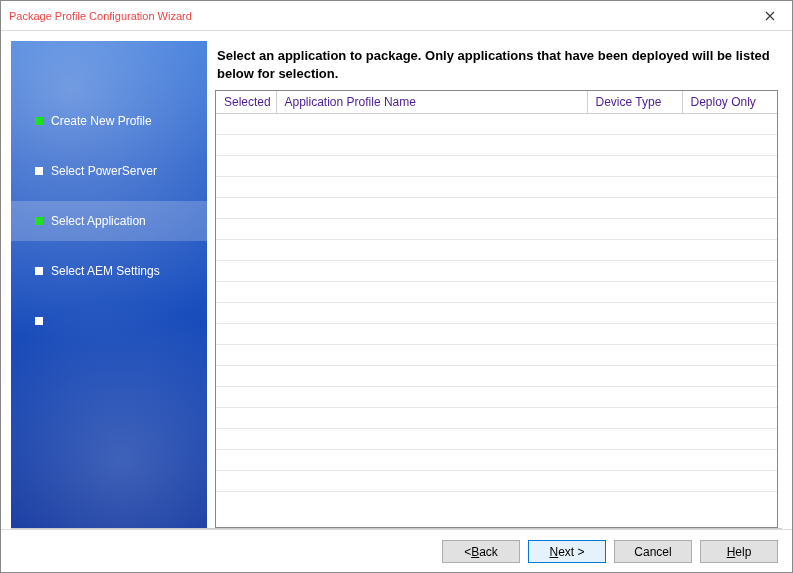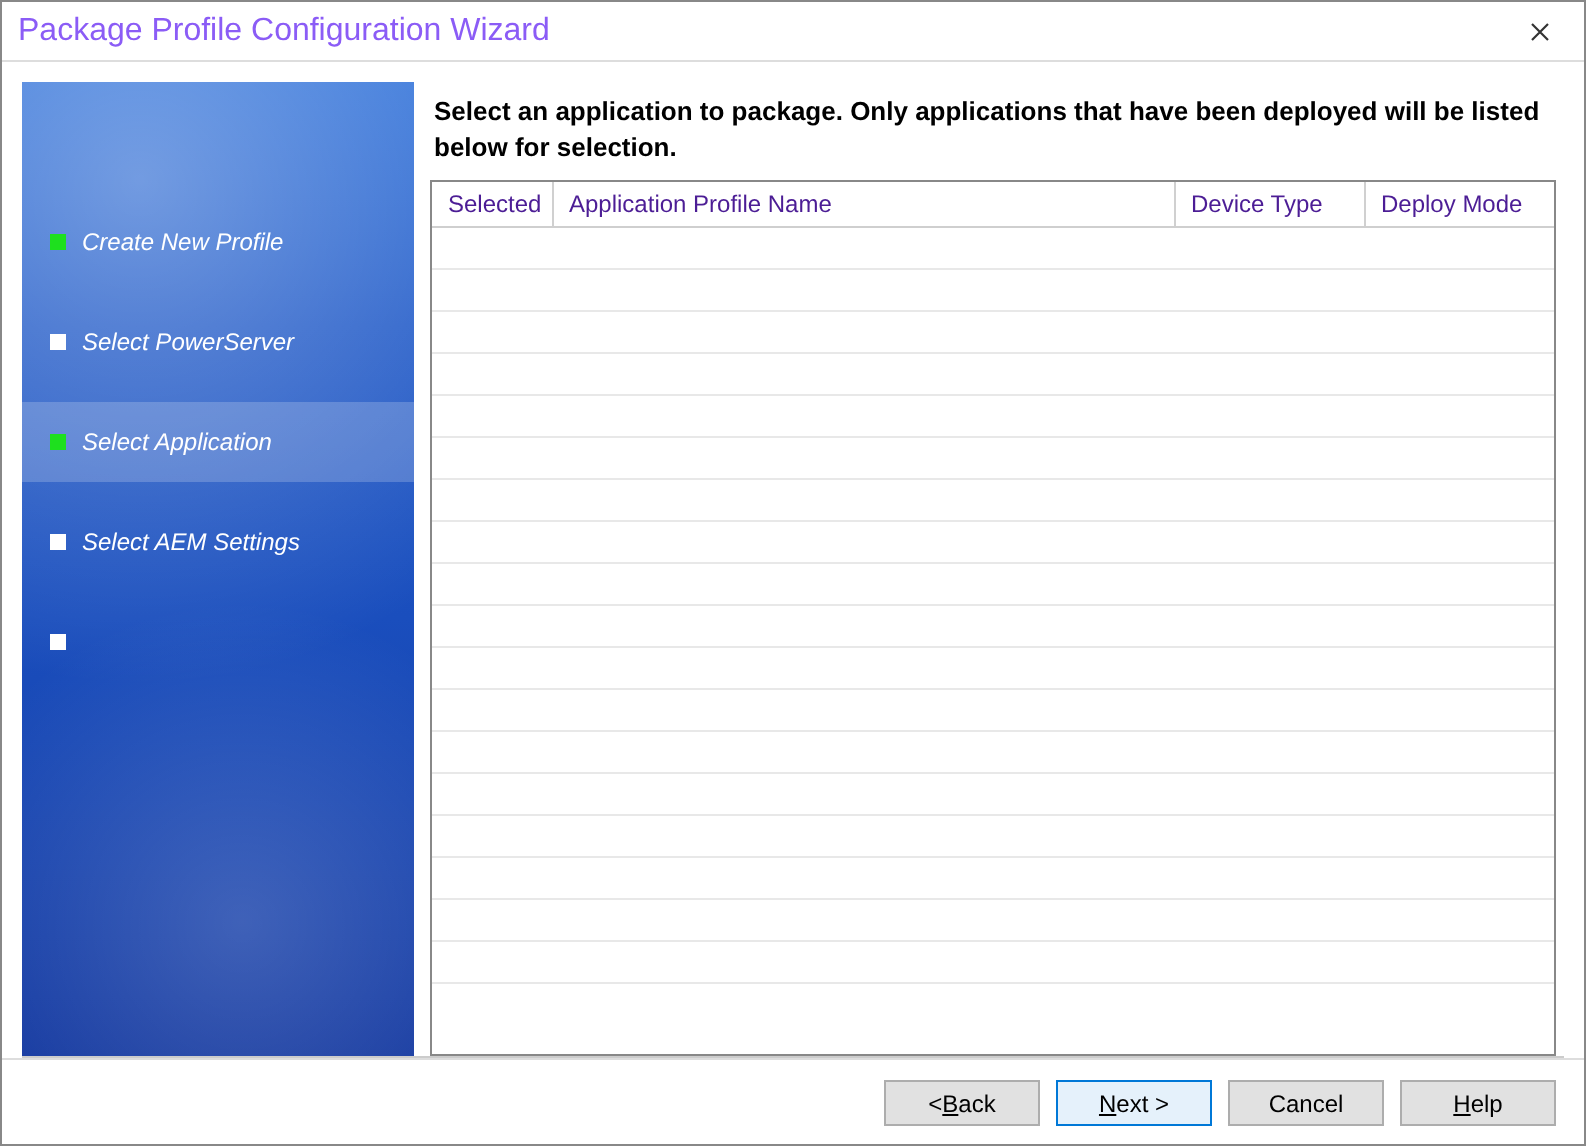--- a/index.html
+++ b/index.html
@@ -16,22 +16,22 @@
     .titlebar {
       display: flex;
       align-items: center;
       justify-content: space-between;
       height: 30px;
       background: #fff;
       border-bottom: 1px solid #ddd;
       padding: 0 0 0 8px;
     }
     .titlebar .title {
-      font-size: 16px;
-      color: #8b5cf6;
+      font-size: 11px;
+      color: #ef4444;
     }
     .titlebar .close {
       width: 45px;
       height: 29px;
       display: flex;
       align-items: center;
       justify-content: center;
       font-size: 14px;
       color: #333;
       cursor: default;
@@ -61,24 +61,23 @@
       left:-40px; top:210px;
       width:300px; height:420px;
       border-radius:50%;
       background: radial-gradient(circle at 50% 50%, rgba(255,255,255,0.18), rgba(255,255,255,0) 62%);
       pointer-events:none;
     }
     .step {
       display: flex;
       align-items: center;
       gap: 8px;
-      padding: 0 14px;
+      padding: 0 24px;
       height: 40px;
       color: #fff;
-      font-style: italic;
       margin-bottom: 10px;
       position: relative;
       z-index: 1;
       text-align: center;
     }
     .step.active {
       background: rgba(255,255,255,0.20);
     }
     .bullet {
       width: 8px; height: 8px;
@@ -237,21 +236,21 @@
           <col class="col-selected">
             <col class="col-app">
             <col class="col-device">
             <col class="col-deploy">
         </colgroup>
         <thead>
           <tr>
             <th>Selected</th>
             <th>Application Profile Name</th>
             <th>Device Type</th>
-            <th>Deploy Mode</th>
+            <th>Deploy Only</th>
           </tr>
         </thead>
         <tbody id="tbody">
             <tr class="empty">
               <td>&nbsp;</td>
               <td>&nbsp;</td>
               <td>&nbsp;</td>
               <td>&nbsp;</td>
             </tr>
             <tr class="empty">

